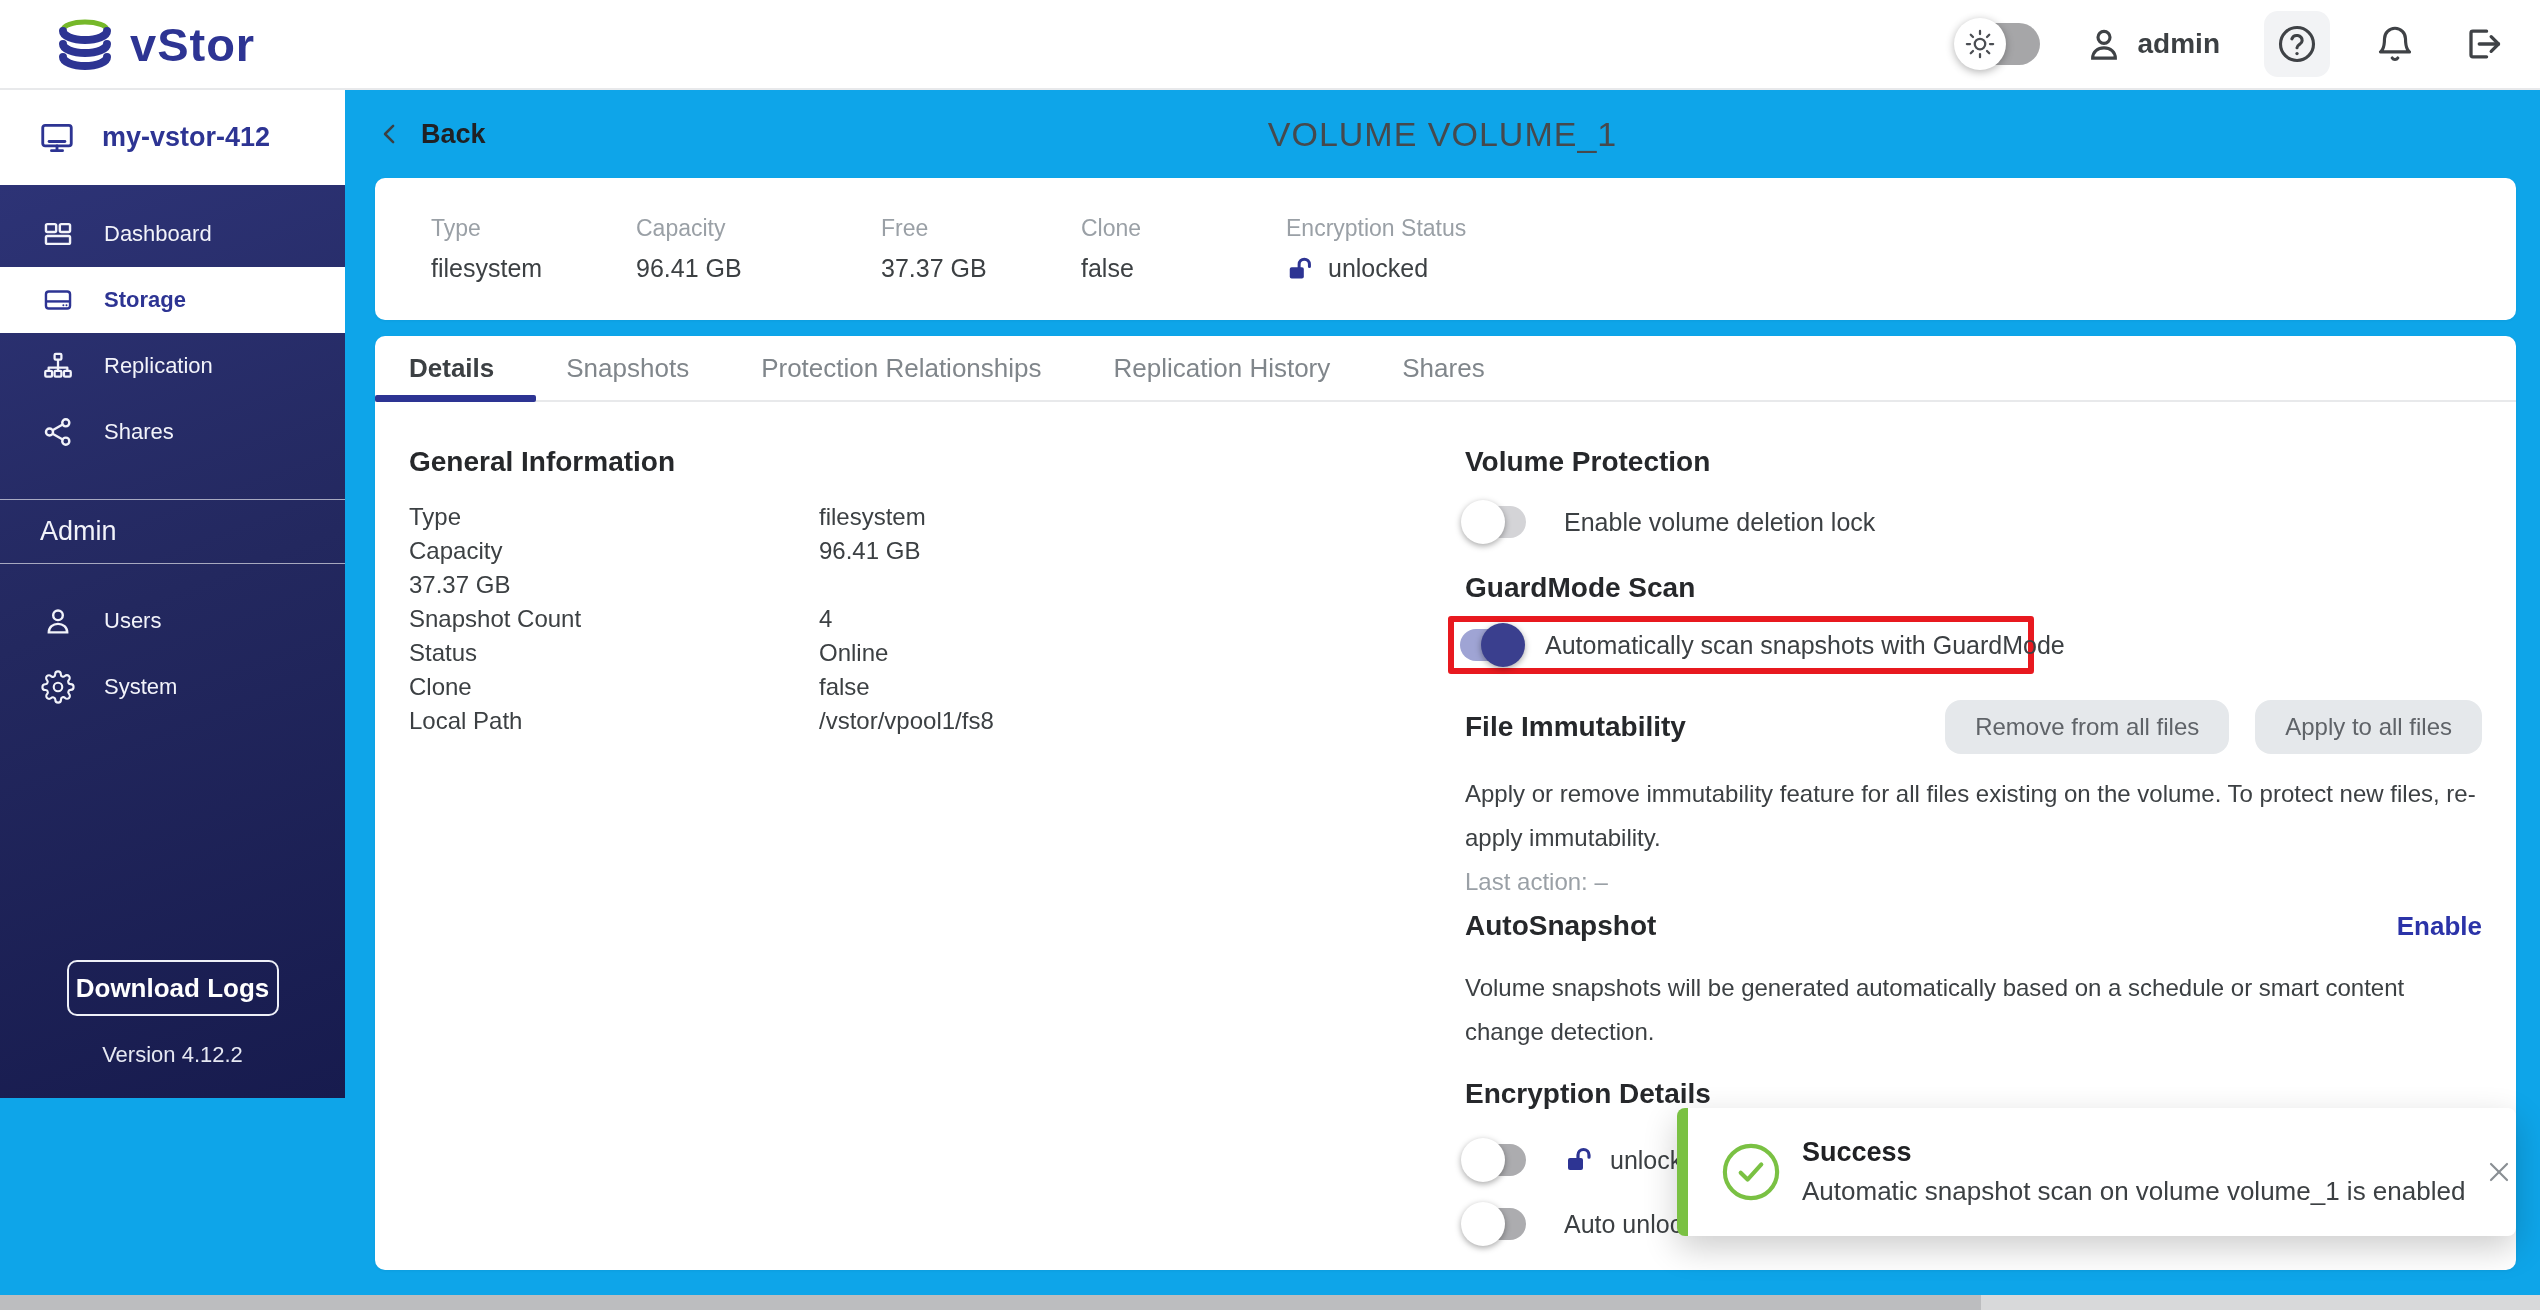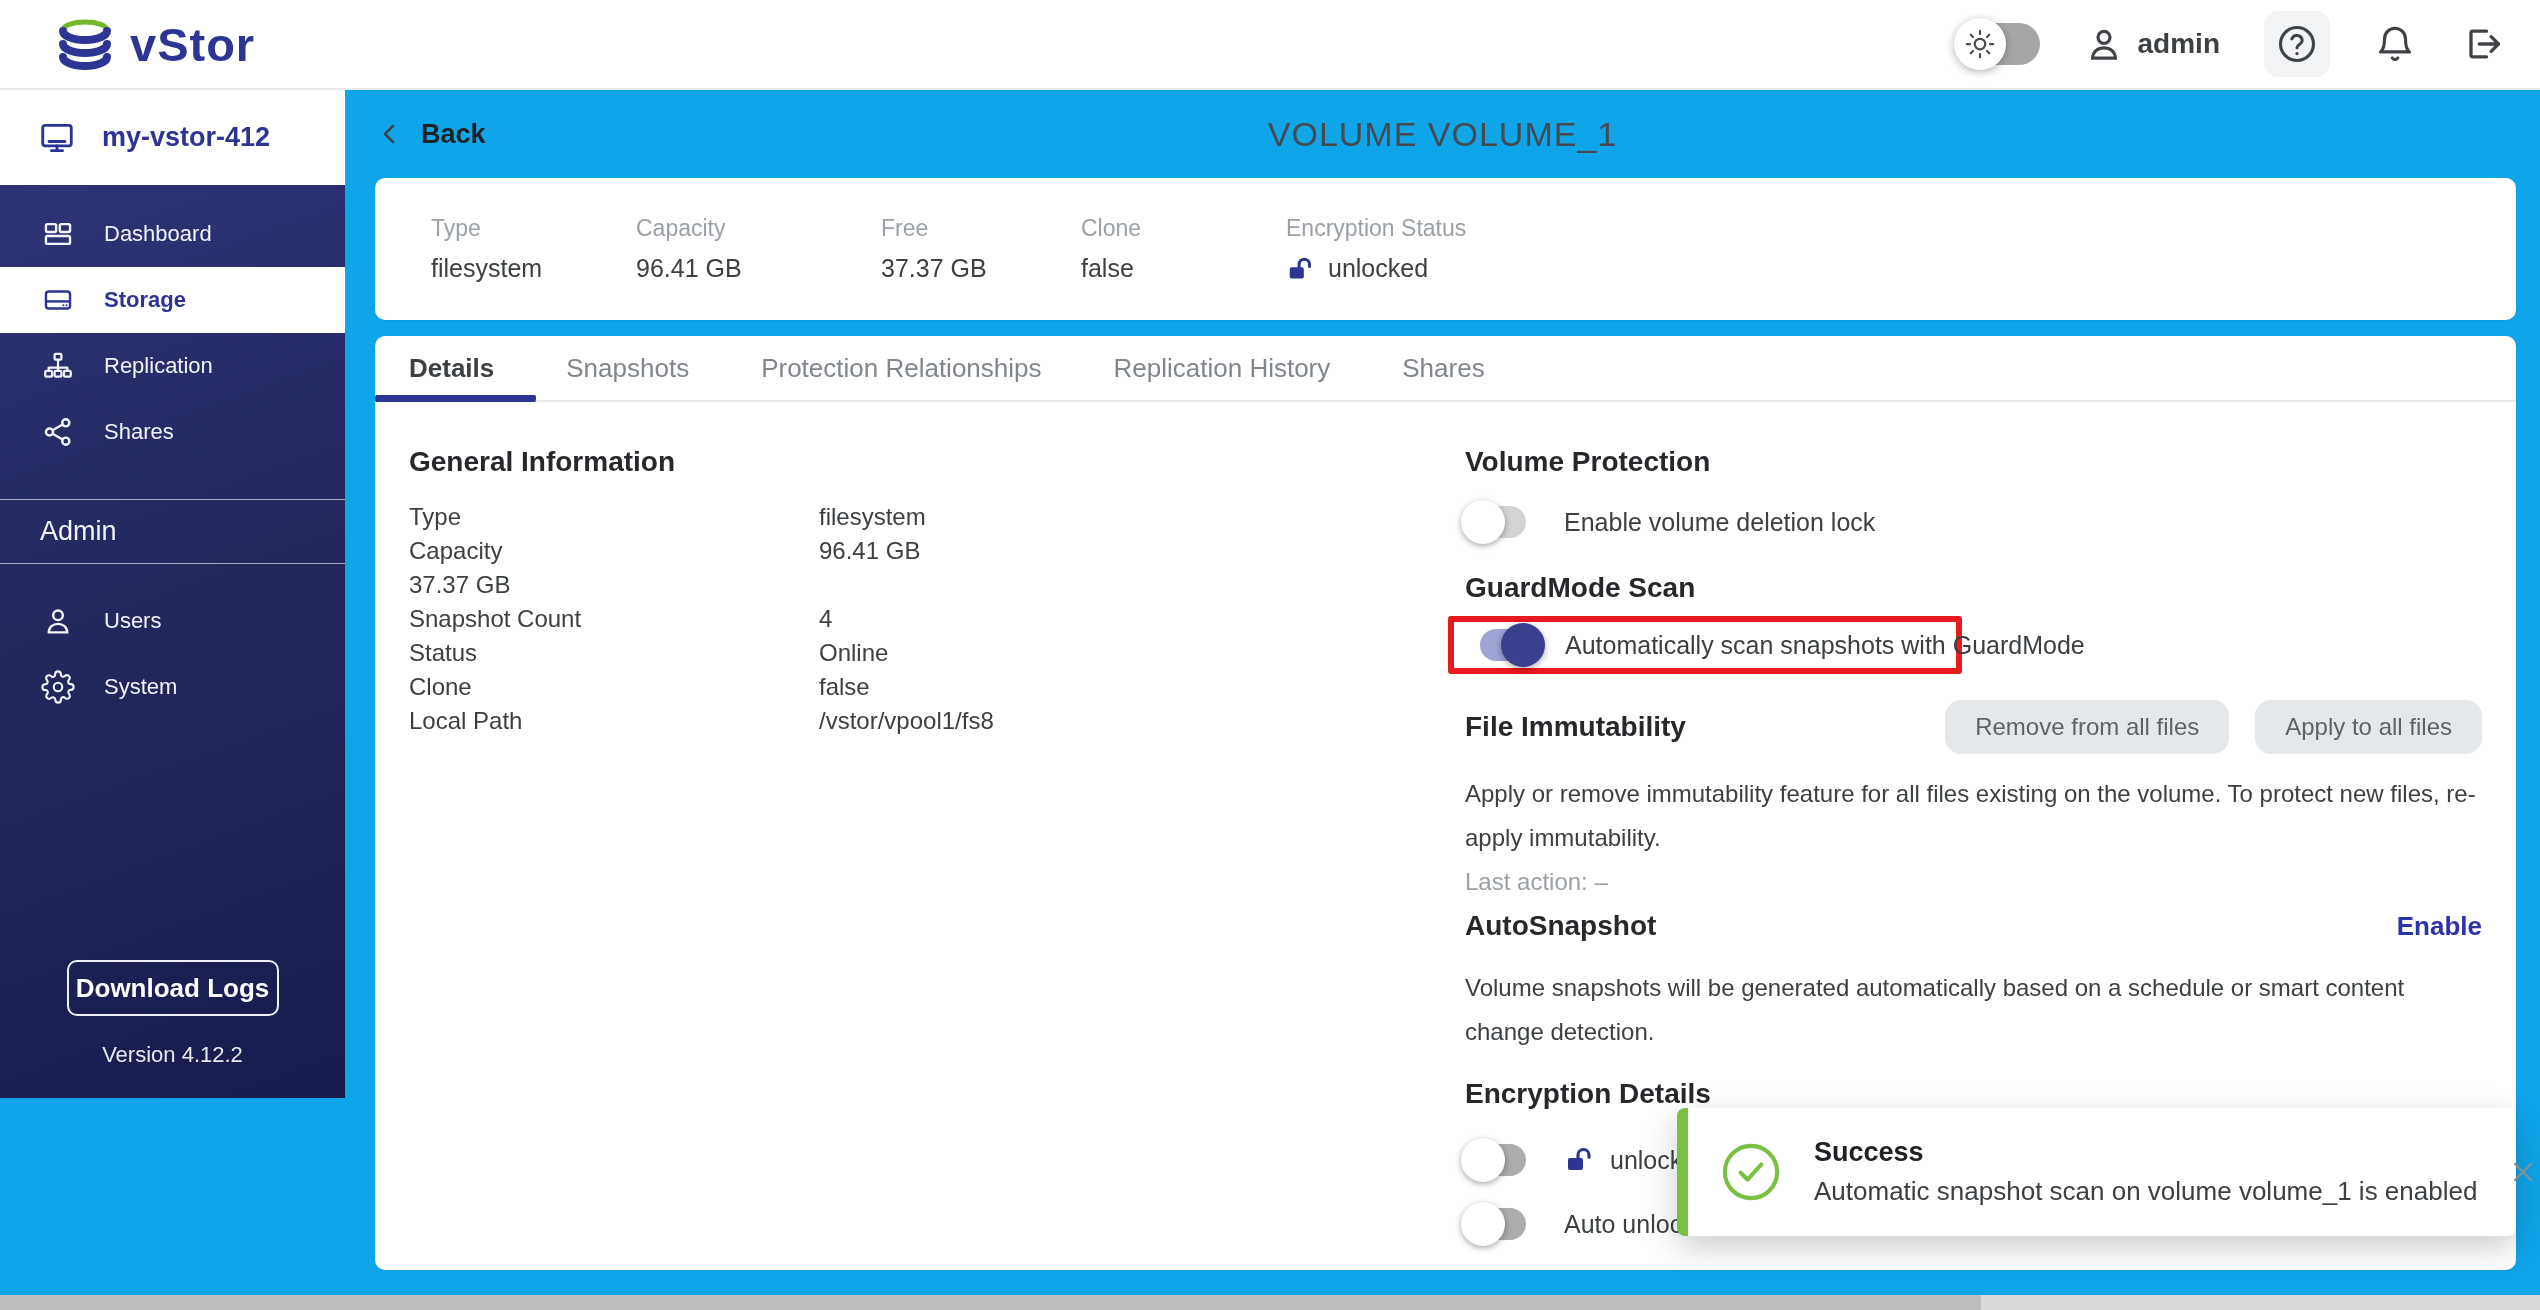--- a/index.html
+++ b/index.html
@@ -122,23 +122,23 @@
   .toggle.off { background:#d4d4d7; }
   .toggle.off .knob { left:-4px; background:#fff; box-shadow:0 2px 6px rgba(0,0,0,.35); }
   .toggle.off.dim { background:#acacaf; }
   .toggle.on { background:#9fa4d4; }
   .toggle.on .knob { right:-4px; background:#3a3f8e; box-shadow:0 2px 6px rgba(0,0,0,.35); }
   .toggle-label { font-size:25px; color:#3c4043; }
 
   .vp-toggle { margin-top:18px; }
   .gm-heading { margin-top:24px; }
   .gm-highlight {
-    margin-top:12px; margin-left:-17px; width:514px; height:58px;
+    margin-top:12px; margin-left:-17px; width:586px; height:58px;
     border:6px solid #e8191f; border-radius:3px; background:#fff;
-    display:flex; align-items:center; padding-left:26px; gap:24px;
+    display:flex; align-items:center; padding-left:6px; gap:24px;
   }
   .gm-highlight .toggle-label { white-space:nowrap; }
 
   .fi-head-row { margin-top:26px; display:flex; align-items:center; justify-content:space-between; }
   .fi-buttons { display:flex; gap:26px; }
   .gray-btn {
     height:54px; padding:0 30px; background:#e5e8eb; border:none; border-radius:16px;
     color:#5f6368; font-size:24px; font-family:"Liberation Sans",sans-serif; cursor:pointer;
   }
   .fi-desc { margin-top:18px; font-size:24px; line-height:44px; color:#3c4043; max-width:1030px; }
@@ -151,21 +151,21 @@
   .enc-heading { margin-top:24px; }
   .enc-row1 { margin-top:24px; }
   .enc-row2 { margin-top:12px; }
   .enc-row1 .toggle-label { display:flex; align-items:center; gap:14px; }
 
   
   .toast {
     position:absolute; left:1677px; top:1108px; width:839px; height:128px;
     background:#fff; border-radius:8px; border-left:11px solid #7ac143;
     box-shadow:0 12px 34px rgba(0,0,0,.2);
-    display:flex; align-items:center; padding:0 40px 0 30px; gap:30px; z-index:30;
+    display:flex; align-items:center; padding:0 40px 0 30px; gap:18px; z-index:30;
   }
   .toast-text { flex:1; display:flex; flex-direction:column; gap:8px; }
   .toast-title { font-size:27px; font-weight:bold; color:#202124; }
   .toast-msg { font-size:26px; color:#3c4043; white-space:nowrap; }
   .toast-close { color:#8a8f94; cursor:pointer; display:flex; }
 
   
   .hscroll { position:absolute; left:0; right:0; bottom:0; height:15px; background:#d8d9da; }
   .hscroll-thumb { position:absolute; left:0; top:0; height:15px; width:78%; background:#bcbdbf; }
 

